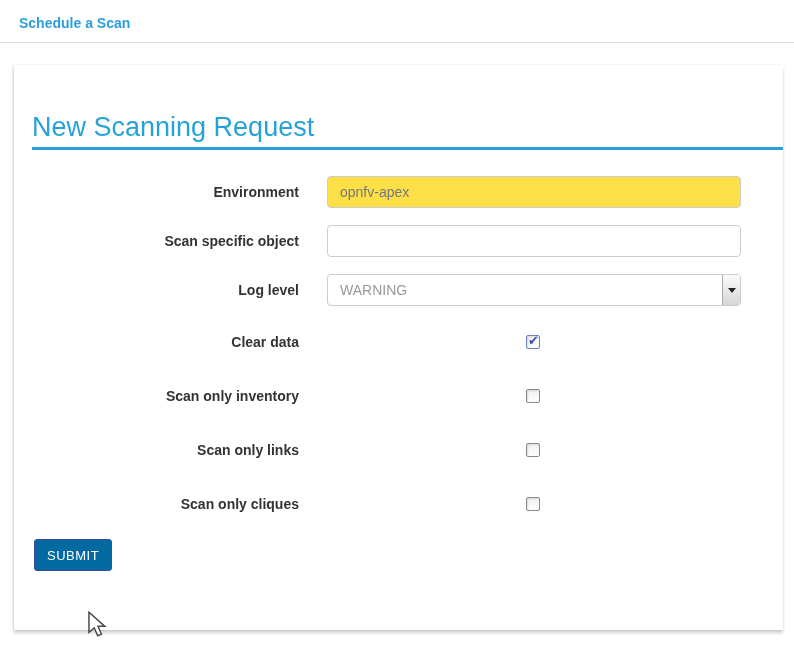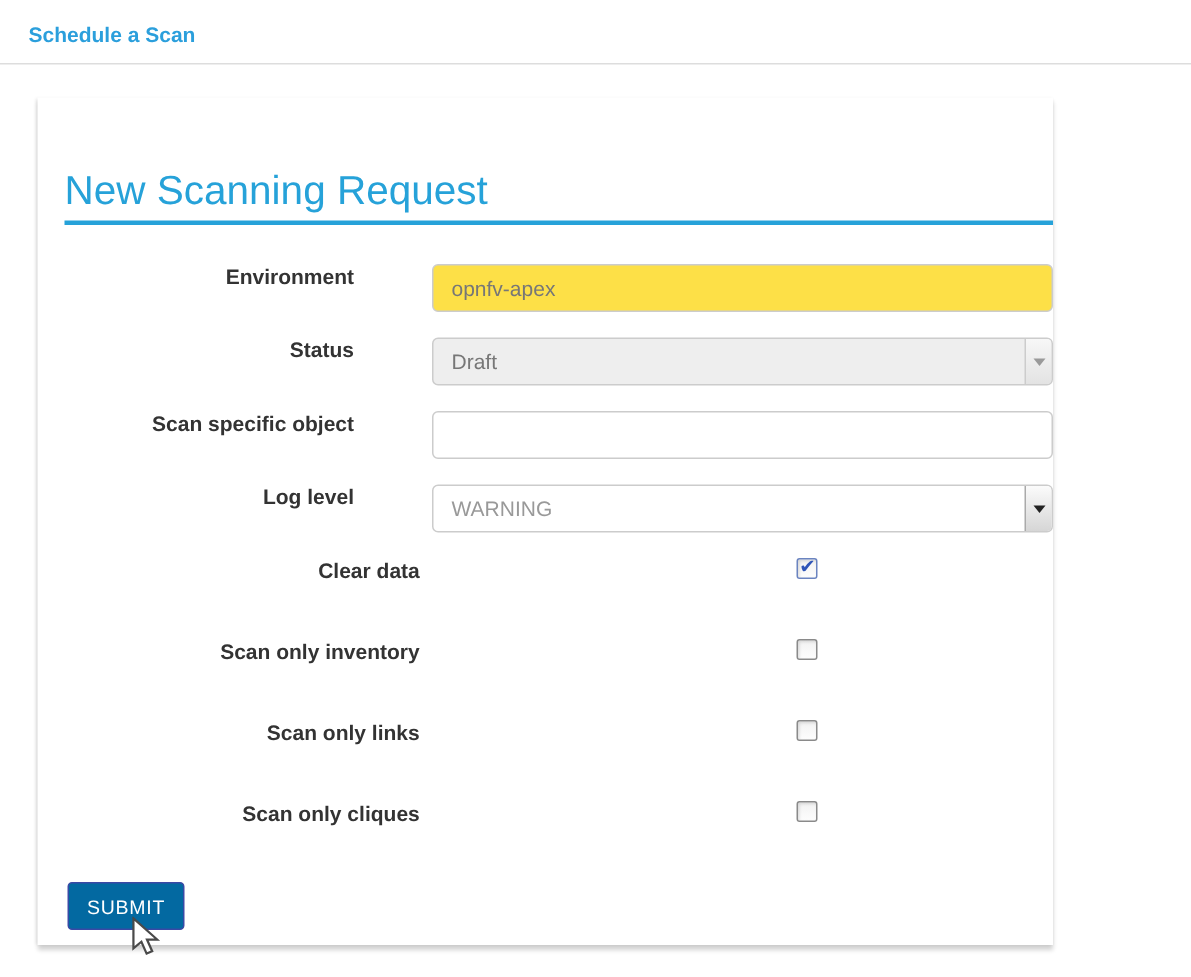--- a/index.html
+++ b/index.html
@@ -9,31 +9,31 @@
   
   .tabbar { display:flex; align-items:flex-end; padding:3px 0 0 2px; height:43px;
             border-bottom:1px solid #ddd; }
   .tab { font-size:14px; line-height:20px; padding:9px 15px; cursor:pointer;
          margin-bottom:-1px; white-space:nowrap; }
   .tab.active { background:#fff; color:#555; border:1px solid #ddd;
                 border-bottom:1px solid #fff; border-radius:4px 4px 0 0; }
   .tab.link { color:#2b9fdc; border:1px solid transparent; margin-left:1px;font-weight:bold; }
 
   
-  .panel { margin:22px 0 0 25px; width:677px; height:565px; background:#fff;
+  .panel { margin:22px 0 0 14px; width:769px; height:565px; background:#fff;
            padding:46px 0 11px 0;
            box-shadow:-1px 0 2px rgba(0,0,0,.10), 0 3px 3px rgba(0,0,0,.18); }
 
   .page-title { margin:0 0 0 18px; font-size:27px; font-weight:400; color:#26a2d9;
                 line-height:32px; padding-bottom:4px;
                 border-bottom:3px solid #26a2d9; }
 
   
   .form { margin-top:26px; }
-  .form-row { display:flex; align-items:flex-start; margin-bottom:17px; min-height:32px;gap:24px; }
+  .form-row { display:flex; align-items:center; margin-bottom:17px; min-height:32px; }
   .form-row.cb-row { min-height:37px; margin-bottom:17px; }
   .flabel { width:285px; text-align:right; font-size:14px; font-weight:700;
             color:#333; }
   .control { margin-left:28px; width:414px; }
 
   .text-input { width:414px; height:32px; border:1px solid #ccc; border-radius:4px;
                 padding:6px 12px; font-size:14px; color:#555; background:#fff;
                 font-family:"Liberation Sans", sans-serif; }
   .text-input.disabled { background:#fde047; color:#777; }
 
@@ -82,31 +82,20 @@
 
   <div class="form">
 
     <div class="form-row">
       <label class="flabel">Environment</label>
       <div class="control">
         <input type="text" class="text-input disabled" readonly="" value="opnfv-apex" style="">
       </div>
     </div>
 
-    <div class="form-row">
-      <label class="flabel">Status</label>
-      <div class="control">
-        <div class="select disabled">
-          <span class="select-value">Draft</span>
-          <span class="arrow-btn">
-            <span class="tri"></span>
-          </span>
-        </div>
-      </div>
-    </div>
 
     <div class="form-row">
       <label class="flabel">Scan specific object</label>
       <div class="control">
         <input type="text" class="text-input" value="" style="">
       </div>
     </div>
 
     <div class="form-row">
       <label class="flabel">Log level</label>

